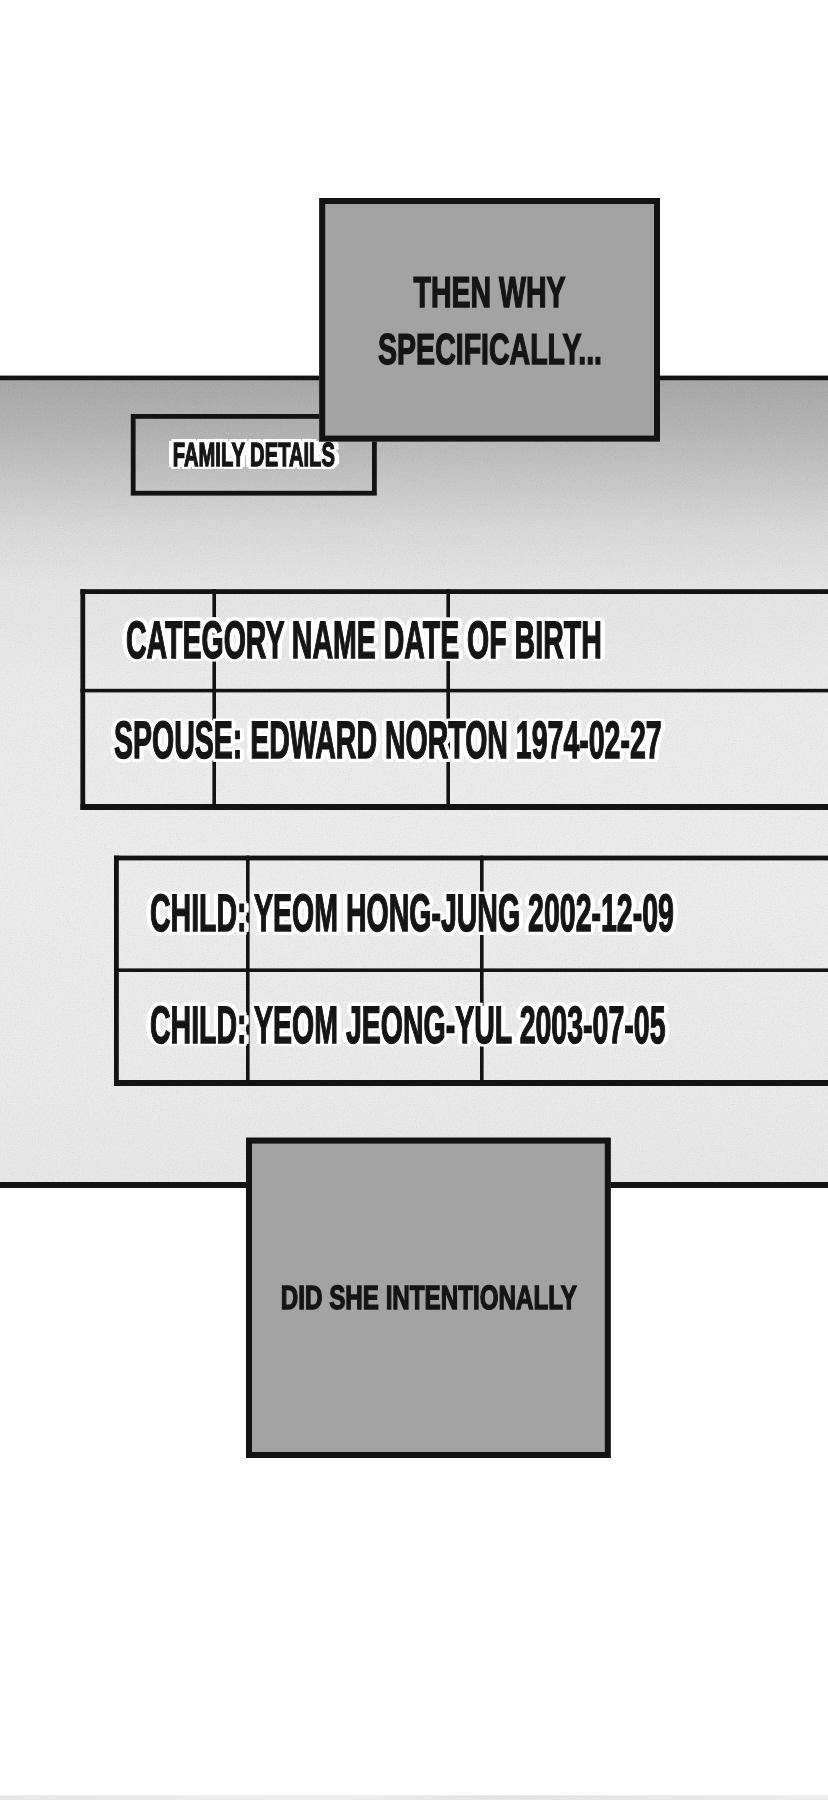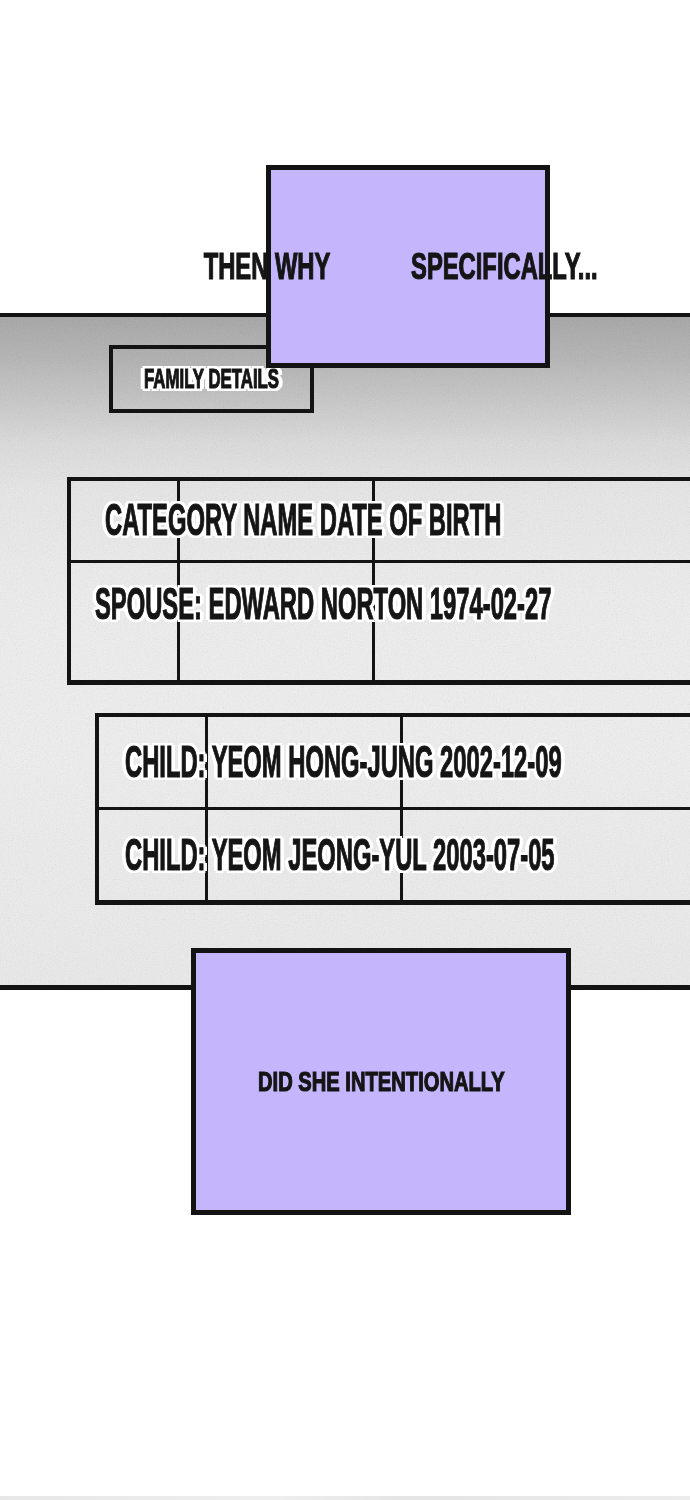--- a/index.html
+++ b/index.html
@@ -48,21 +48,21 @@
     background:rgba(0,0,0,0.02);
     z-index:2;
   }
   .family-box .cond{
     font-size:28px;line-height:30px;
     transform:scaleX(0.60);transform-origin:center;
   }
 
   
   .dtable{position:absolute;left:67px;width:623px;z-index:2;}
-  .t-upper{top:477px;height:208px;text-align:center;}
+  .t-upper{top:491px;height:184px;text-align:center;}
   .t-lower{top:713px;height:192px;margin-left:28px;}
   .hline,.vline{position:absolute;background:#131313;}
   .hline{left:0;right:0;height:3px;}
   .vline{top:0;bottom:0;width:3px;}
   .hl-top{top:0;height:4px;}
   .hl-bot{bottom:0;height:5px;}
   .t-upper .hl-mid{top:83px;}
   .t-lower .hl-mid{top:94px;}
   .vl-left{left:0;width:4px;}
   .vl-c1{left:110px;}
@@ -73,27 +73,27 @@
     transform:scaleX(0.54);transform-origin:left center;
   }
   .t-upper .row-header{left:38px;top:497px;margin-top:-477px;}
   .t-upper .row-0{left:28px;top:581px;margin-top:-477px;}
   .t-lower .row-0{left:30px;top:739px;margin-top:-713px;}
   .t-lower .row-1{left:30px;top:832px;margin-top:-713px;}
 
   
   .bubble{
     position:absolute;box-sizing:border-box;
-    background:#c4b5fd;border:5px solid #131313;
-    display:flex;flex-direction:row;
+    background:#a3a3a3;border:5px solid #131313;
+    display:flex;flex-direction:column;
     align-items:center;justify-content:center;
     z-index:5;text-align:center;
   }
   .bubble-top{left:266px;top:165px;width:284px;height:203px;}
-  .bubble-bottom{left:191px;top:948px;width:380px;height:267px;}
+  .bubble-bottom{left:205px;top:948px;width:304px;height:267px;}
   .bubble .line{display:block;}
   .bubble-top .line{height:47px;line-height:47px;}
   .bubble-top .cond{font-size:36px;transform:scaleX(0.66);transform-origin:center;}
   .bubble-bottom .line{height:43px;line-height:43px;}
   .bubble-bottom .cond{font-size:28px;transform:scaleX(0.72);transform-origin:center;}
 
   
   .bottom-strip{
     position:absolute;left:0;bottom:0;width:690px;height:4px;
     background:linear-gradient(90deg,#e7e7e7 0%,#eeeeee 40%,#e4e4e4 60%,#ececec 100%);

